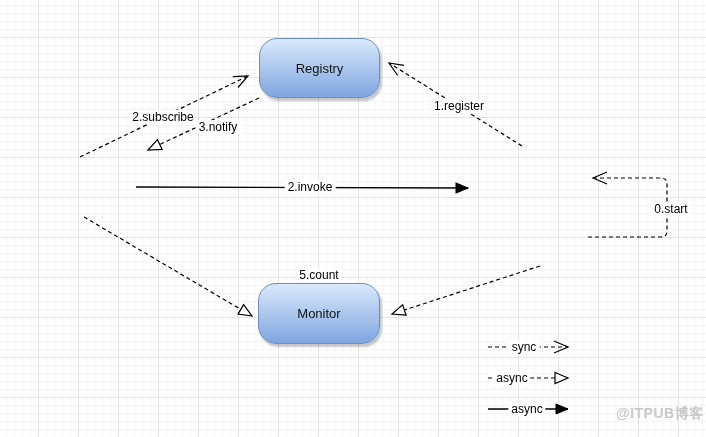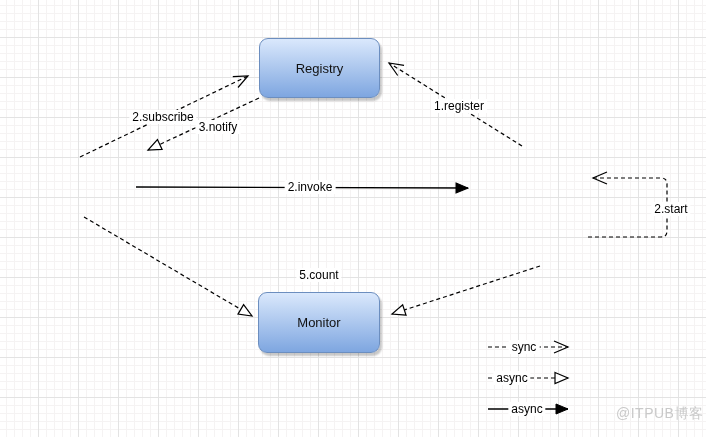--- a/index.html
+++ b/index.html
@@ -9,53 +9,53 @@
     background-color:#ffffff;
     background-image:
       linear-gradient(to bottom, var(--grid-major,#e3e3e3) 1px, transparent 1px),
       linear-gradient(to right,  var(--grid-major,#e3e3e3) 1px, transparent 1px),
       linear-gradient(to bottom, var(--grid-minor,#f5f3f3) 1px, transparent 1px),
       linear-gradient(to right,  var(--grid-minor,#f5f3f3) 1px, transparent 1px);
     background-size:40px 40px, 40px 40px, 8px 8px, 8px 8px;
     background-position:-2px -3px;
   }
   .node {
-    position:absolute; border-radius:9px;
+    position:absolute; border-radius:18px;
     display:flex; align-items:center; justify-content:center;
     font-size:13px; color:#111111;
     border:1px solid; box-shadow:2px 3px 2px rgba(0,0,0,0.22);
   }
   .node.blue {
     background:linear-gradient(to bottom, var(--node-blue-top,#dae8fc), var(--node-blue-bottom,#7ea6e0));
     border-color:var(--node-blue-border,#6c8ebf);
   }
   .node.yellow {
     background:linear-gradient(to bottom, var(--node-yellow-top,#fff2cc), var(--node-yellow-bottom,#ffd966));
     border-color:var(--node-yellow-border,#d6b656);
   }
   .edges { position:absolute; left:0; top:0; width:706px; height:437px; pointer-events:none; z-index:5; }
   .edge-label {
     position:absolute; transform:translate(-50%,-50%);
     background:#ffffff; padding:0 3px; font-size:12px; color:#000000;
     white-space:nowrap; z-index:6;
   }
   .watermark {
     position:absolute; left:616px; top:405px; font-size:14px;
-    color:var(--watermark,#c9c9c9); z-index:7; letter-spacing:0.5px;
+    color:var(--watermark,#c9c9c9); z-index:7; letter-spacing:0.5px;font-weight:bold;
   }
 </style>
 </head>
 <body>
 
 <div class="canvas">
 
   <div class="node blue" style="left:259px;top:38px;width:119px;height:58px;z-index:2">
     <span>Registry</span>
   </div>
-  <div class="node blue" style="left:258px;top:292px;width:120px;height:59px;z-index:2">
+  <div class="node blue" style="left:258px;top:283px;width:120px;height:59px;z-index:2">
     <span>Monitor</span>
   </div>
 
   <svg class="edges" viewBox="0 0 706 437">
     <defs>
       <marker id="m-open" markerWidth="18" markerHeight="16" refX="16" refY="8" orient="auto" markerUnits="userSpaceOnUse">
         <path d="M 2 2 L 16 8 L 2 14" fill="none" stroke="#000" stroke-width="1.2"></path>
       </marker>
       <marker id="m-hollow" markerWidth="17" markerHeight="15" refX="15" refY="7.5" orient="auto" markerUnits="userSpaceOnUse">
         <path d="M 2 2 L 15 7.5 L 2 13 Z" fill="#fff" stroke="#000" stroke-width="1.2"></path>
@@ -74,21 +74,21 @@
     <path d="M 540 266 L 392 314" stroke="#000" stroke-width="1.2" fill="none" stroke-dasharray="4 3" marker-end="url(#m-hollow)"></path>
 
     <path d="M 488 347 L 568 347" stroke="#000" stroke-width="1.2" fill="none" stroke-dasharray="4 3" marker-end="url(#m-open)"></path>
     <path d="M 488 378 L 568 378" stroke="#000" stroke-width="1.2" fill="none" stroke-dasharray="4 3" marker-end="url(#m-hollow)"></path>
     <path d="M 488 409 L 568 409" stroke="#000" stroke-width="1.3" fill="none" marker-end="url(#m-filled)"></path>
   </svg>
 
   <div class="edge-label" style="left:163px;top:117px">2.subscribe</div>
   <div class="edge-label" style="left:218px;top:127px">3.notify</div>
   <div class="edge-label" style="left:459px;top:106px">1.register</div>
-  <div class="edge-label" style="left:671px;top:209px">2.start</div>
+  <div class="edge-label" style="left:671px;top:209px">0.start</div>
   <div class="edge-label" style="left:310px;top:187px">2.invoke</div>
   <div class="edge-label" style="left:319px;top:275px">5.count</div>
 
   <div class="edge-label" style="left:524px;top:347px">sync</div>
   <div class="edge-label" style="left:512px;top:378px">async</div>
   <div class="edge-label" style="left:527px;top:409px">async</div>
 
   <div class="watermark">@ITPUB博客</div>
 
 </div>

